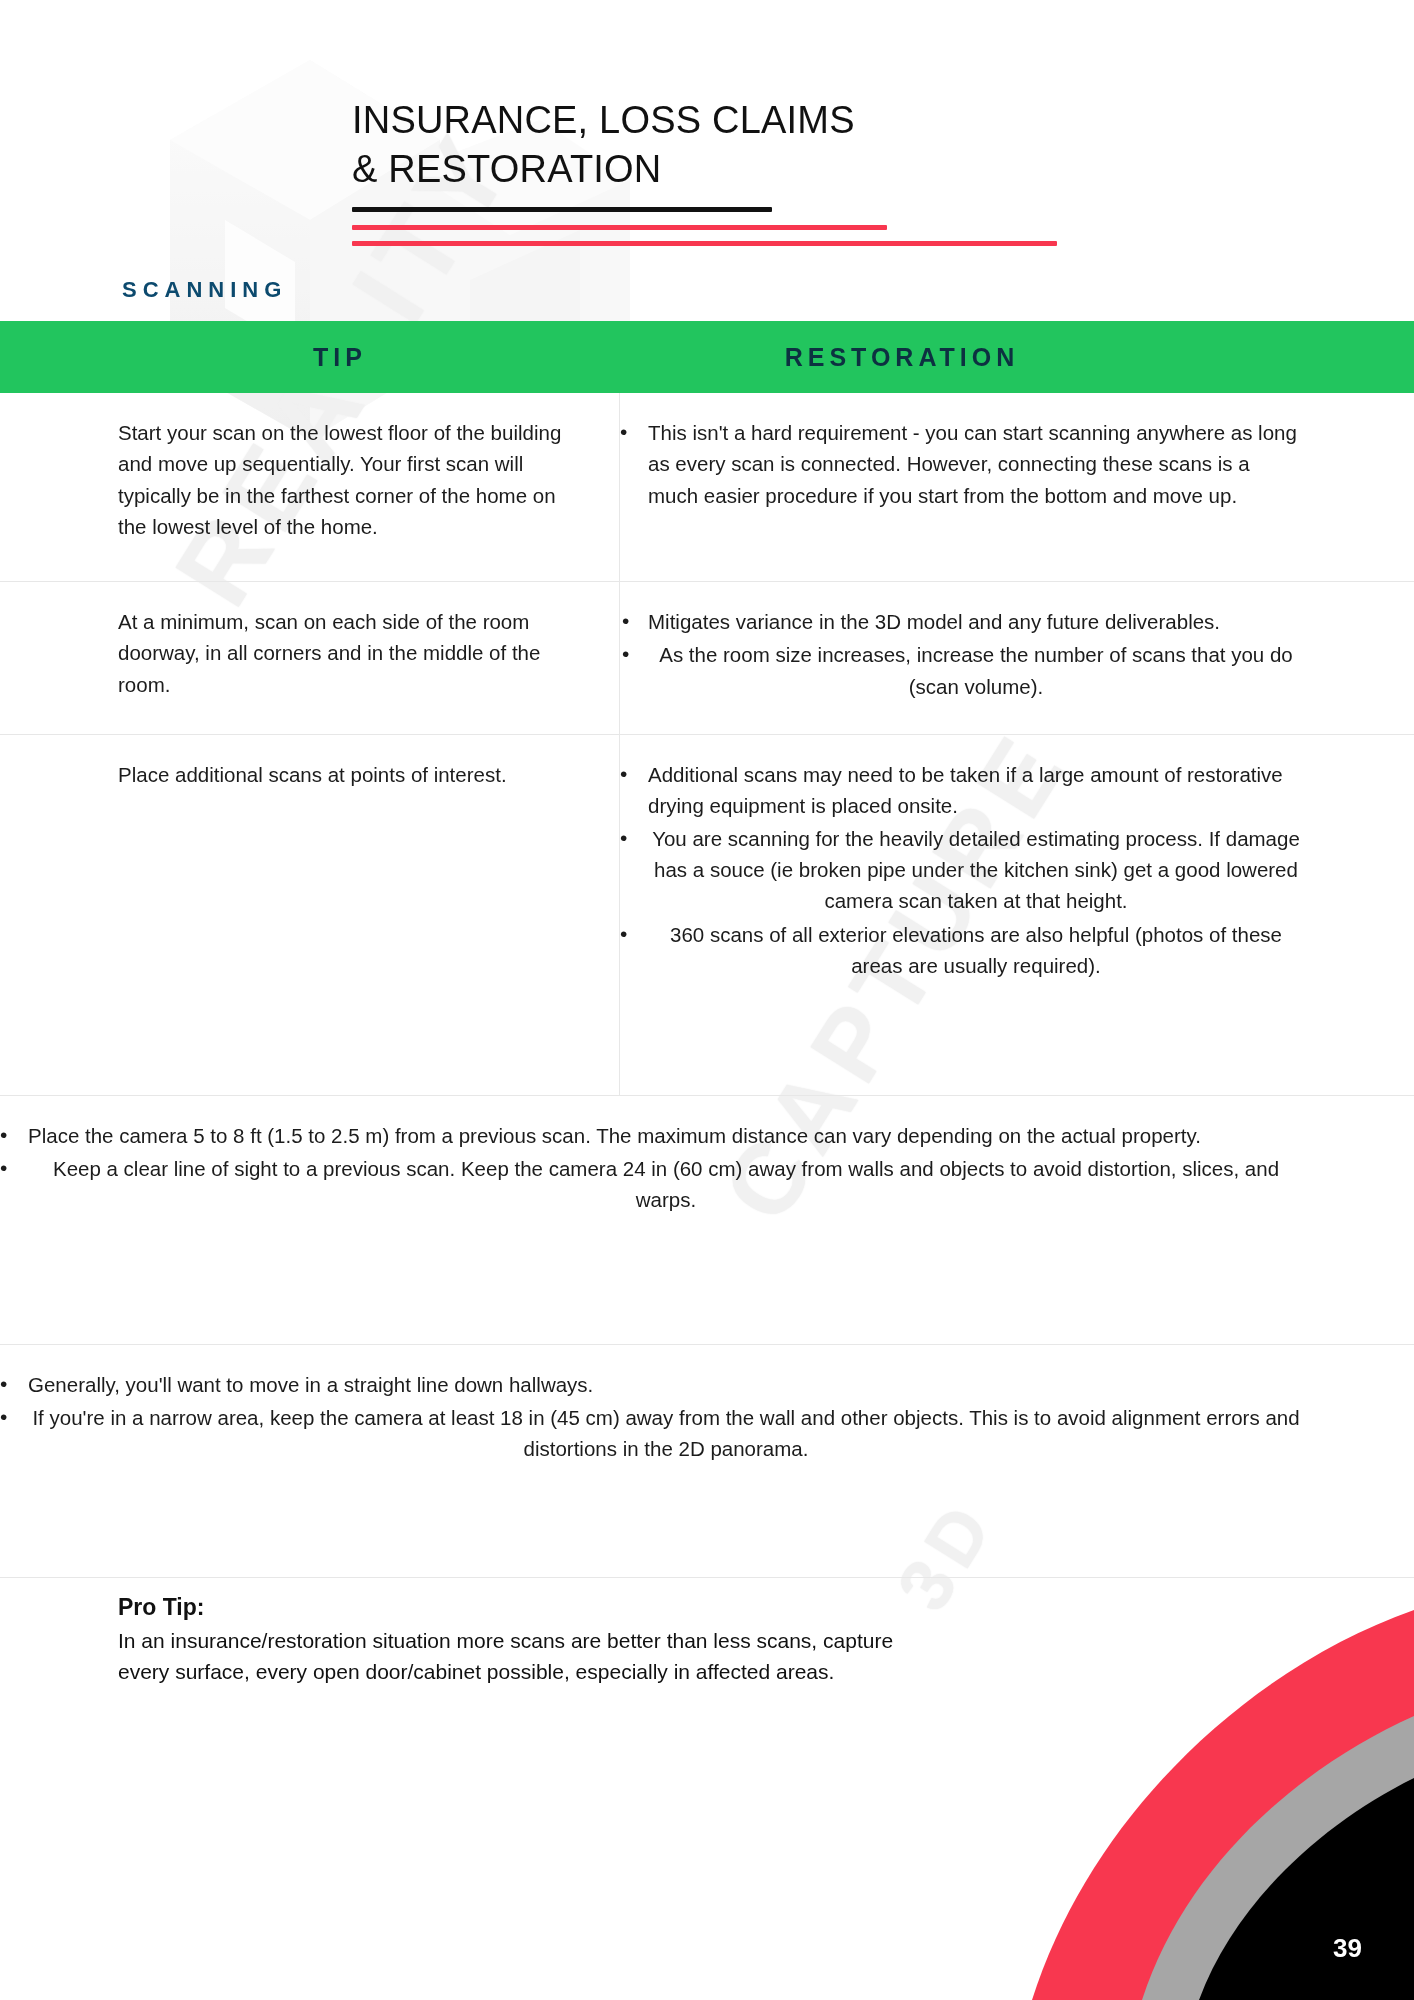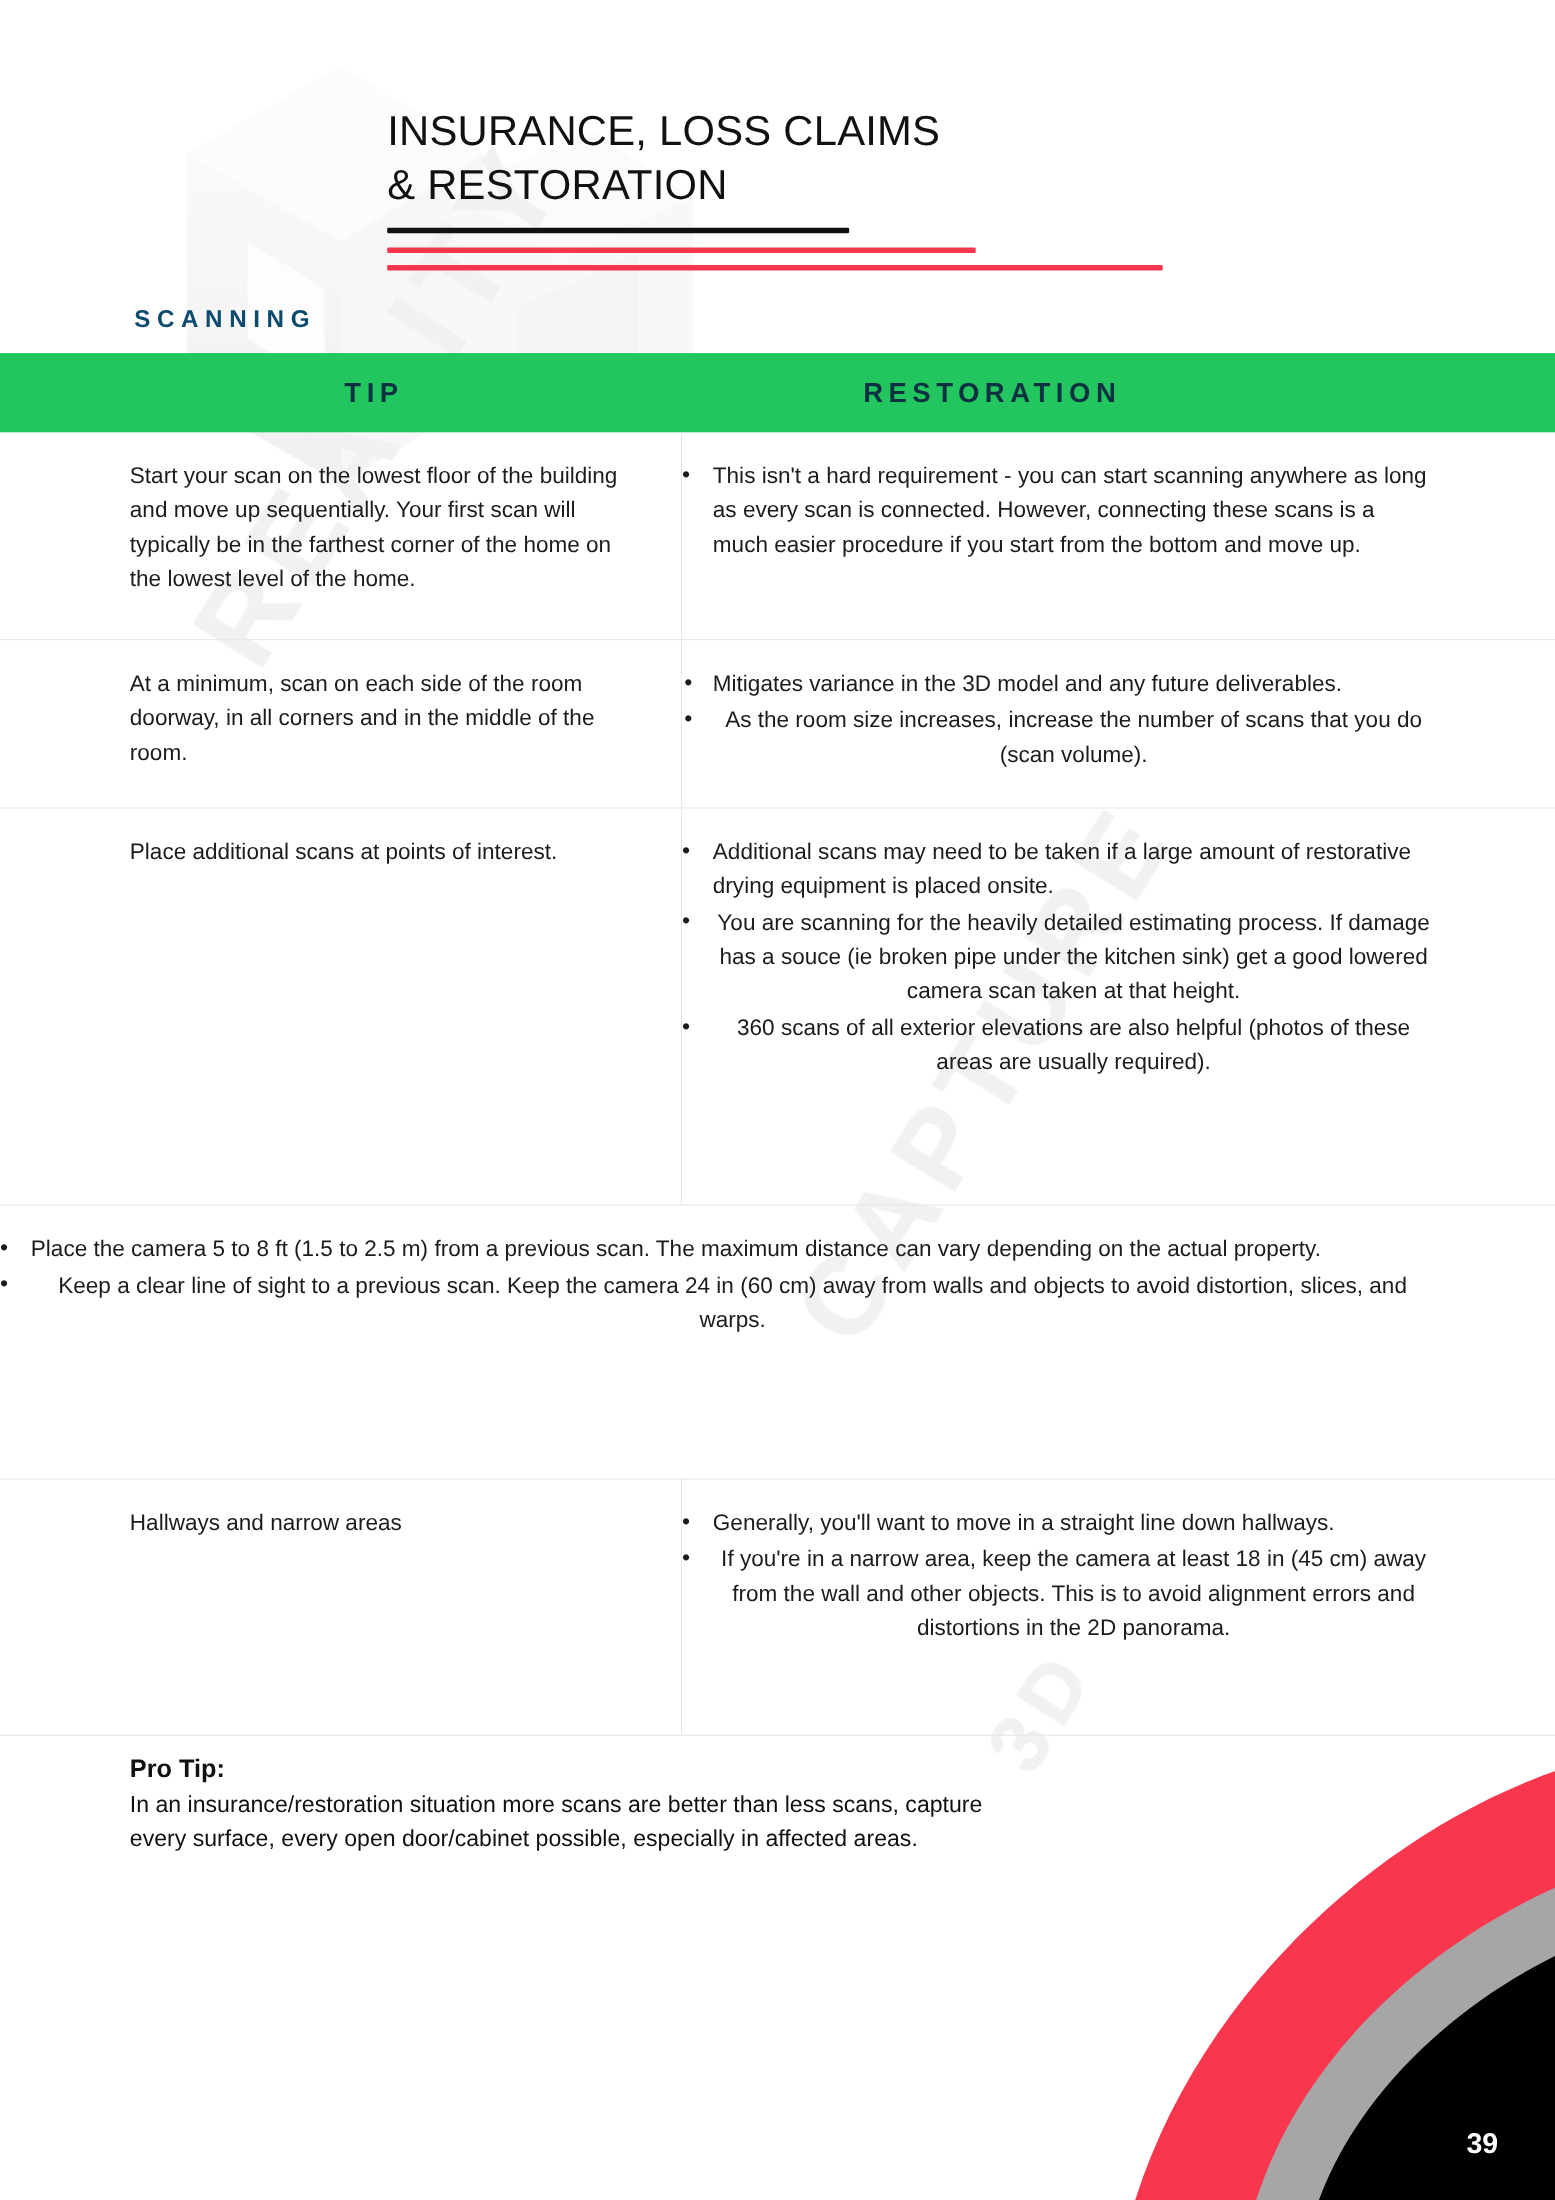--- a/index.html
+++ b/index.html
@@ -189,21 +189,20 @@
   <div class="row r4">
     <div class="cell-exp">
       <ul>
         <li>Place the camera 5 to 8 ft (1.5 to 2.5 m) from a previous scan. The maximum distance can vary depending on the actual property.</li>
         <li>Keep a clear line of sight to a previous scan. Keep the camera 24 in (60 cm) away from walls and objects to avoid distortion, slices, and warps.</li>
       </ul>
     </div>
   </div>
 
   <div class="row r5">
-    <div class="cell-tip">Hallways and narrow areas</div>
     <div class="cell-exp">
       <ul>
         <li>Generally, you'll want to move in a straight line down hallways.</li>
         <li>If you're in a narrow area, keep the camera at least 18 in (45 cm) away from the wall and other objects. This is to avoid alignment errors and distortions in the 2D panorama.</li>
       </ul>
     </div>
   </div>
 </div>
 
 <div class="protip">

